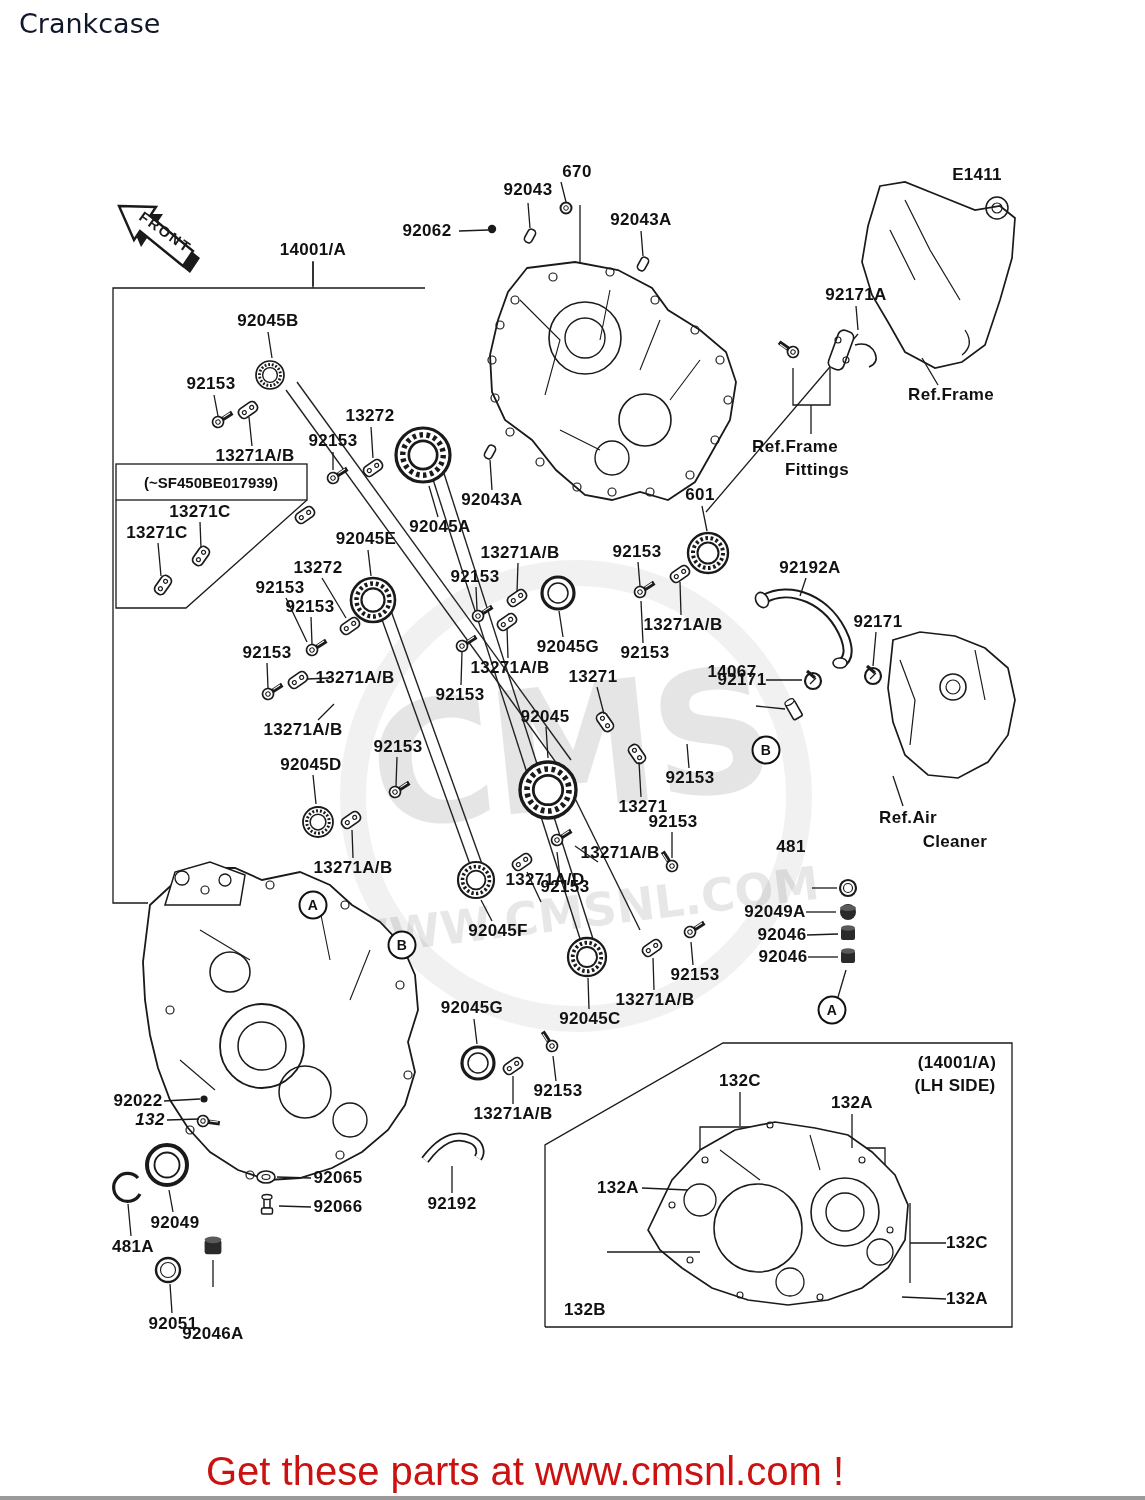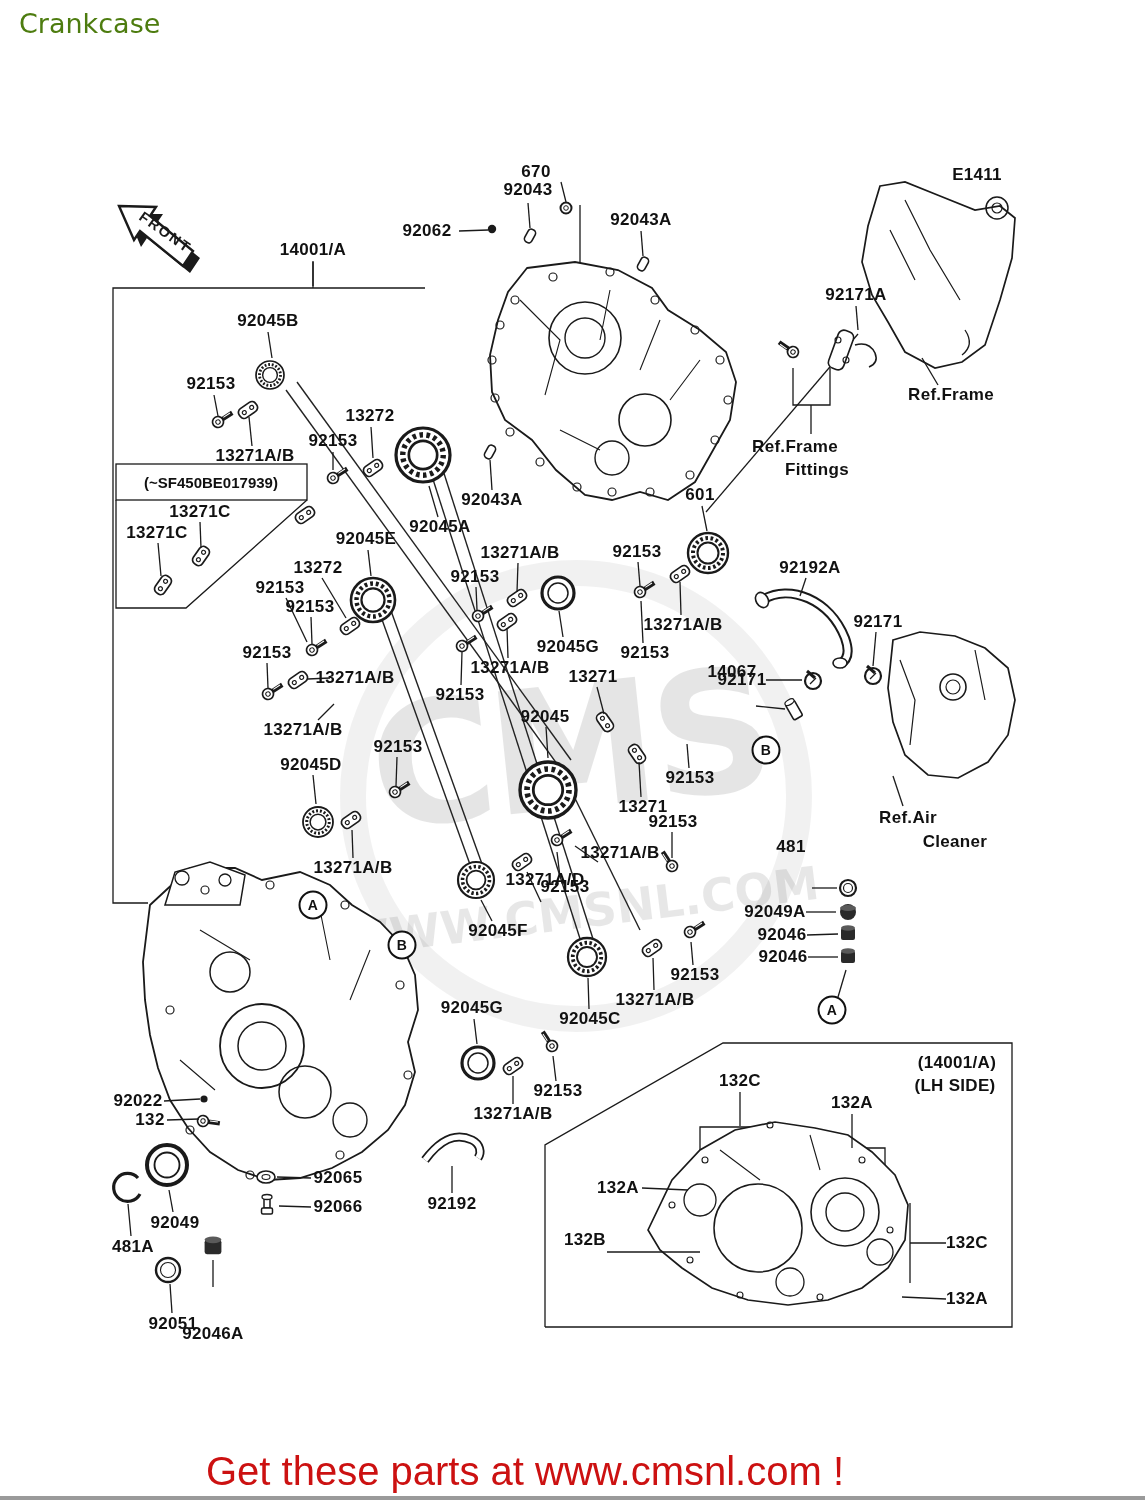--- a/index.html
+++ b/index.html
@@ -1,18 +1,18 @@
 <!DOCTYPE html>
 <html><head>
 <meta charset="utf-8">
 <style>
   html,body{margin:0;padding:0;}
   body{width:1145px;height:1500px;position:relative;background:#ffffff;overflow:hidden;
        font-family:"Liberation Sans",sans-serif;}
-  #page-title{position:absolute;left:19px;top:8px;font:27px "DejaVu Sans",sans-serif;color:#4d7c0f;}
+  #page-title{position:absolute;left:19px;top:8px;font:27px "DejaVu Sans",sans-serif;color:#0f172a;}
   #watermark{position:absolute;left:320px;top:555px;width:480px;height:460px;pointer-events:none;}
   #watermark .wm-ring{position:absolute;left:20px;top:5px;width:420px;height:420px;border:26px solid rgba(0,0,0,0.055);border-radius:50%;}
   #watermark .wm-cms{position:absolute;left:50px;top:95px;font:bold 170px "DejaVu Sans",sans-serif;color:rgba(0,0,0,0.10);letter-spacing:-6px;transform:rotate(-6deg);}
   #watermark .wm-url{position:absolute;left:18px;top:330px;font:bold 46px "DejaVu Sans",sans-serif;color:rgba(0,0,0,0.095);transform:rotate(-7deg);white-space:nowrap;}
   svg.layer{position:absolute;left:0;top:0;}
   .part-label{position:absolute;transform:translate(-50%,-50%);font:bold 17px "Liberation Sans",sans-serif;
       color:#111;white-space:nowrap;letter-spacing:.3px;cursor:pointer;z-index:5;}
   .part-label.serial{font-size:15px;letter-spacing:0;}
   .part-label.circled{width:25px;height:25px;border:2px solid #111;border-radius:50%;
       line-height:25px;text-align:center;font-size:14px;padding:0;background:#fff;}
@@ -365,21 +365,21 @@
     <line x1="642" y1="1188" x2="688" y2="1190" stroke="#1a1a1a" stroke-width="1.3"></line>
     <line x1="607" y1="1252" x2="700" y2="1252" stroke="#1a1a1a" stroke-width="1.3"></line>
     <line x1="946" y1="1243" x2="910" y2="1243" stroke="#1a1a1a" stroke-width="1.3"></line>
     <line x1="946" y1="1299" x2="902" y2="1297" stroke="#1a1a1a" stroke-width="1.3"></line>
     <line x1="903" y1="806" x2="893" y2="776" stroke="#1a1a1a" stroke-width="1.3"></line>
     <line x1="838" y1="997" x2="846" y2="970" stroke="#1a1a1a" stroke-width="1.3"></line>
   </svg>
 
 <div id="page-title">Crankcase</div>
 <div id="labels-layer">
-    <div class="part-label" style="left: 536px; top: 172px;">670</div>
+    <div class="part-label" style="left: 577px; top: 172px;">670</div>
     <div class="part-label" style="left: 528px; top: 190px;">92043</div>
     <div class="part-label" style="left: 427px; top: 231px;">92062</div>
     <div class="part-label" style="left: 641px; top: 220px;">92043A</div>
     <div class="part-label" style="left: 313px; top: 250px;">14001/A</div>
     <div class="part-label" style="left: 977px; top: 175px;">E1411</div>
     <div class="part-label" style="left: 856px; top: 295px;">92171A</div>
     <div class="part-label" style="left: 951px; top: 395px;">Ref.Frame</div>
     <div class="part-label" style="left: 795px; top: 447px;">Ref.Frame</div>
     <div class="part-label" style="left: 817px; top: 470px;">Fittings</div>
     <div class="part-label" style="left: 268px; top: 321px;">92045B</div>
@@ -428,32 +428,32 @@
     <div class="part-label" style="left: 783px; top: 957px;">92046</div>
     <div class="part-label" style="left: 545px; top: 880px;">13271A/D</div>
     <div class="part-label" style="left: 498px; top: 931px;">92045F</div>
     <div class="part-label" style="left: 695px; top: 975px;">92153</div>
     <div class="part-label" style="left: 655px; top: 1000px;">13271A/B</div>
     <div class="part-label" style="left: 472px; top: 1008px;">92045G</div>
     <div class="part-label" style="left: 590px; top: 1019px;">92045C</div>
     <div class="part-label" style="left: 558px; top: 1091px;">92153</div>
     <div class="part-label" style="left: 513px; top: 1114px;">13271A/B</div>
     <div class="part-label" style="left: 138px; top: 1101px;">92022</div>
-    <div class="part-label" style="left: 150px; top: 1120px;">132</div>
+    <div class="part-label" style="left: 150px; top: 1120px; font-style: italic;">132</div>
     <div class="part-label" style="left: 338px; top: 1178px;">92065</div>
     <div class="part-label" style="left: 338px; top: 1207px;">92066</div>
     <div class="part-label" style="left: 452px; top: 1204px;">92192</div>
     <div class="part-label" style="left: 175px; top: 1223px;">92049</div>
     <div class="part-label" style="left: 133px; top: 1247px;">481A</div>
     <div class="part-label" style="left: 213px; top: 1298px; margin-top: 36px;">92046A</div>
     <div class="part-label" style="left: 173px; top: 1324px;">92051</div>
     <div class="part-label" style="left: 740px; top: 1081px;">132C</div>
     <div class="part-label" style="left: 852px; top: 1103px;">132A</div>
     <div class="part-label" style="left: 618px; top: 1188px;">132A</div>
-    <div class="part-label" style="left: 585px; top: 1240px;">132B</div>
+    <div class="part-label" style="left: 585px; top: 1310px;">132B</div>
     <div class="part-label" style="left: 967px; top: 1243px;">132C</div>
     <div class="part-label" style="left: 967px; top: 1299px;">132A</div>
     <div class="part-label" style="left: 957px; top: 1063px;">(14001/A)</div>
     <div class="part-label" style="left: 955px; top: 1086px;">(LH SIDE)</div>
     <div class="part-label" style="left: 908px; top: 818px;">Ref.Air</div>
     <div class="part-label" style="left: 955px; top: 842px;">Cleaner</div>
     <div class="part-label circled" style="left: 313px; top: 905px;">A</div>
     <div class="part-label circled" style="left: 402px; top: 945px;">B</div>
     <div class="part-label circled" style="left: 766px; top: 750px;">B</div>
     <div class="part-label circled" style="left: 832px; top: 1010px;">A</div>

